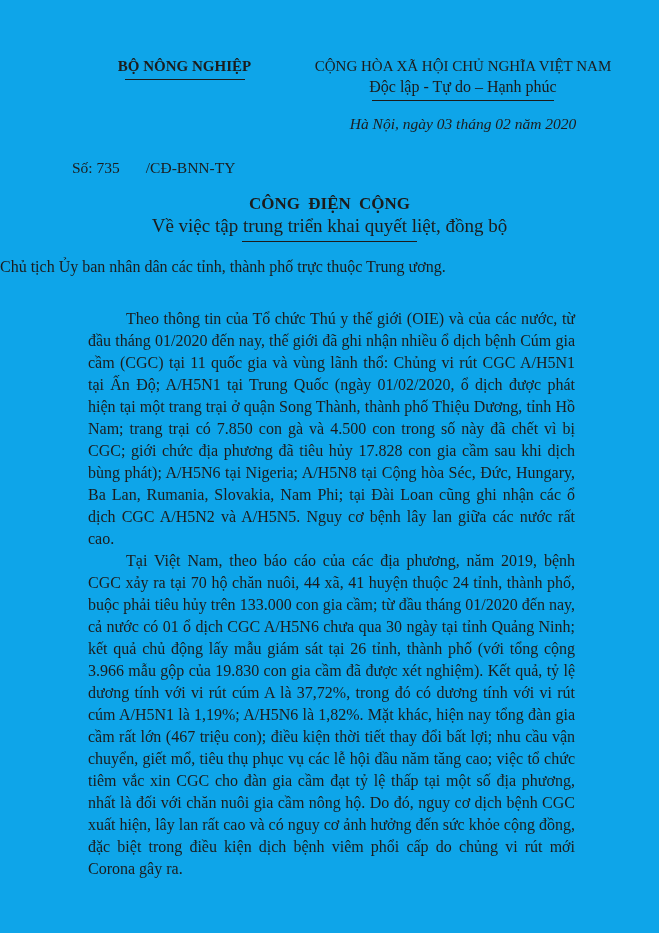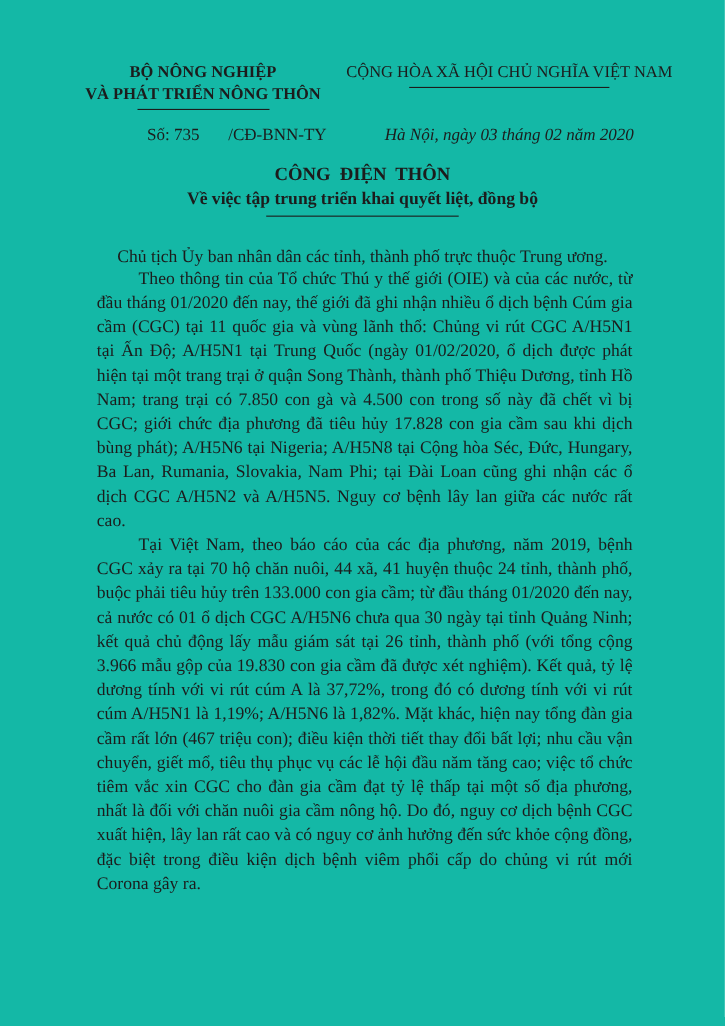--- a/index.html
+++ b/index.html
@@ -2,21 +2,21 @@
 <html lang="vi"><head>
 <meta charset="utf-8">
 <style>
   * { margin: 0; padding: 0; box-sizing: border-box; }
   html, body { background: #ffffff; }
   .page {
     position: relative;
     width: 659px;
     height: 933px;
     margin: 0 auto;
-    background: #14b8a6;
+    background: #0ea5e9;
     font-family: "Liberation Serif", "DejaVu Serif", serif;
     color: #1c1c1c;
     overflow: hidden;
   }
   
   .header {
     display: flex;
     padding: 56px 30px 0 72px;
     align-items: flex-start;
   }
@@ -43,96 +43,98 @@
   .rule-motto { width: 182px; }
   .rule-subject { width: 175px; margin-top: 4px; }
   
   .meta-row {
     display: flex;
     padding: 14px 30px 0 72px;
     font-size: 15.5px;
   }
   .meta-left {
     width: 225px;
-    text-align: right;
+    text-align: left;
     white-space: nowrap;
+    margin-top: 44px;
   }
   .doc-number-gap { display: inline-block; width: 26px; }
   .meta-right {
     flex: 1;
     text-align: center;
     font-style: italic;
   }
   
   .title-block {
     margin-top: 16px;
     text-align: center;
   }
   .title-main {
     font-weight: bold;
     font-size: 17px;
     line-height: 22px;
     word-spacing: 4px;
   }
   .title-subject {
-    font-weight: bold;
-    font-size: 16px;
+    font-weight: normal;
+    font-size: 19px;
     line-height: 22px;
   }
   
   .sender-line {
     margin-top: 26px;
     text-align: center;
     font-weight: bold;
     font-size: 16.5px;
   }
   .recipient-line {
-    margin-top: 28px;
-    text-align: center;
+    margin-top: 16px;
+    text-align: left;
     font-size: 16px;
   }
   
   .body-text {
     padding: 0 84px 0 88px;
+    margin-top: 32px;
     font-size: 16px;
     line-height: 22px;
     text-align: justify;
   }
   .body-text p {
     text-indent: 38px;
     margin: 0;
   }
   .body-text p + p { margin-top: 0; font-family: Liberation Serif, serif; }
 </style>
 </head>
 <body>
 
 <div class="page">
 
   <div class="header">
     <div class="header-left">
       <div>BỘ NÔNG NGHIỆP</div>
-      <div>VÀ PHÁT TRIỂN NÔNG THÔN</div>
       <div class="rule rule-org"></div>
     </div>
     <div class="header-right">
       <div class="national-name">CỘNG HÒA XÃ HỘI CHỦ NGHĨA VIỆT NAM</div>
+      <div class="motto">Độc lập - Tự do – Hạnh phúc</div>
       <div class="rule rule-motto"></div>
     </div>
   </div>
 
   <div class="meta-row">
     <div class="meta-left">
       <span>Số: 735</span><span class="doc-number-gap"></span><span>/CĐ-BNN-TY</span>
     </div>
     <div class="meta-right">Hà Nội, ngày 03 tháng 02 năm 2020</div>
   </div>
 
   <div class="title-block">
-    <div class="title-main">CÔNG ĐIỆN THÔN</div>
+    <div class="title-main">CÔNG ĐIỆN CỘNG</div>
     <div class="title-subject">Về việc tập trung triển khai quyết liệt, đồng bộ</div>
     <div class="rule rule-subject"></div>
   </div>
 
 
   <div class="recipient-line">Chủ tịch Ủy ban nhân dân các tỉnh, thành phố trực thuộc Trung ương.</div>
 
   <div class="body-text">
     <p>Theo thông tin của Tổ chức Thú y thế giới (OIE) và của các nước, từ đầu tháng 01/2020 đến nay, thế giới đã ghi nhận nhiều ổ dịch bệnh Cúm gia cầm (CGC) tại 11 quốc gia và vùng lãnh thổ: Chủng vi rút CGC A/H5N1 tại Ấn Độ; A/H5N1 tại Trung Quốc (ngày 01/02/2020, ổ dịch được phát hiện tại một trang trại ở quận Song Thành, thành phố Thiệu Dương, tỉnh Hồ Nam; trang trại có 7.850 con gà và 4.500 con trong số này đã chết vì bị CGC; giới chức địa phương đã tiêu hủy 17.828 con gia cầm sau khi dịch bùng phát); A/H5N6 tại Nigeria; A/H5N8 tại Cộng hòa Séc, Đức, Hungary, Ba Lan, Rumania, Slovakia, Nam Phi; tại Đài Loan cũng ghi nhận các ổ dịch CGC A/H5N2 và A/H5N5. Nguy cơ bệnh lây lan giữa các nước rất cao.</p>
     <p>Tại Việt Nam, theo báo cáo của các địa phương, năm 2019, bệnh CGC xảy ra tại 70 hộ chăn nuôi, 44 xã, 41 huyện thuộc 24 tỉnh, thành phố, buộc phải tiêu hủy trên 133.000 con gia cầm; từ đầu tháng 01/2020 đến nay, cả nước có 01 ổ dịch CGC A/H5N6 chưa qua 30 ngày tại tỉnh Quảng Ninh; kết quả chủ động lấy mẫu giám sát tại 26 tỉnh, thành phố (với tổng cộng 3.966 mẫu gộp của 19.830 con gia cầm đã được xét nghiệm). Kết quả, tỷ lệ dương tính với vi rút cúm A là 37,72%, trong đó có dương tính với vi rút cúm A/H5N1 là 1,19%; A/H5N6 là 1,82%. Mặt khác, hiện nay tổng đàn gia cầm rất lớn (467 triệu con); điều kiện thời tiết thay đổi bất lợi; nhu cầu vận chuyển, giết mổ, tiêu thụ phục vụ các lễ hội đầu năm tăng cao; việc tổ chức tiêm vắc xin CGC cho đàn gia cầm đạt tỷ lệ thấp tại một số địa phương, nhất là đối với chăn nuôi gia cầm nông hộ. Do đó, nguy cơ dịch bệnh CGC xuất hiện, lây lan rất cao và có nguy cơ ảnh hưởng đến sức khỏe cộng đồng, đặc biệt trong điều kiện dịch bệnh viêm phổi cấp do chủng vi rút mới Corona gây ra.</p>

